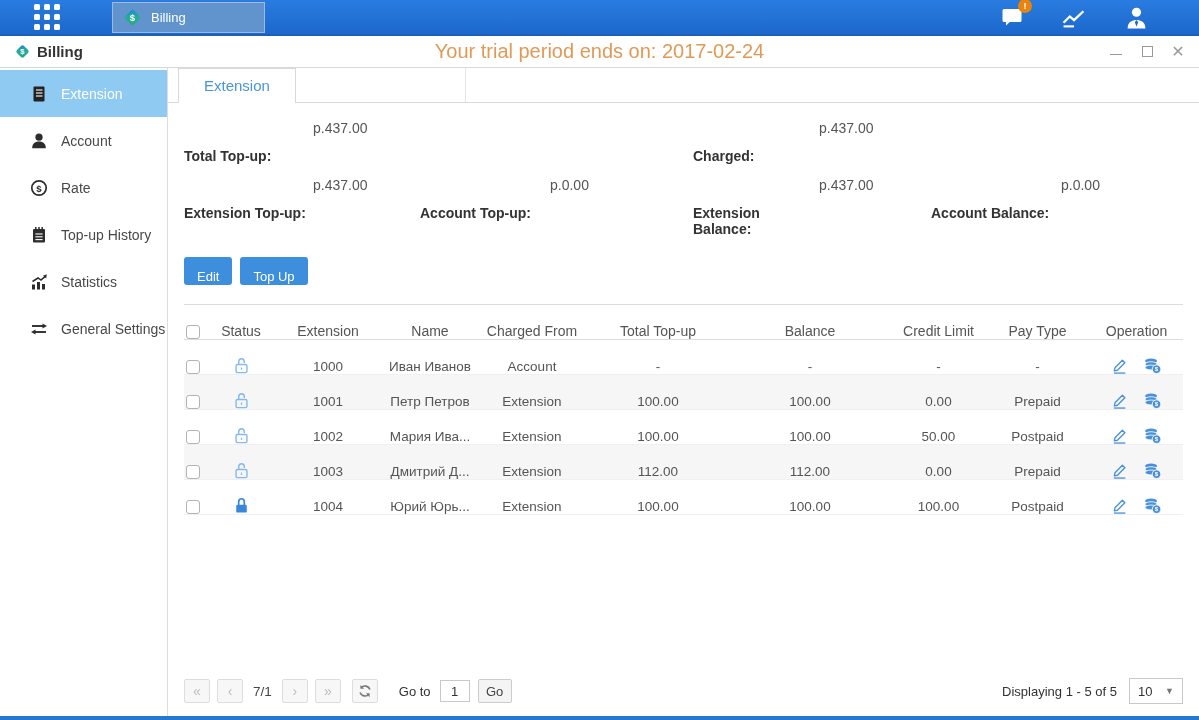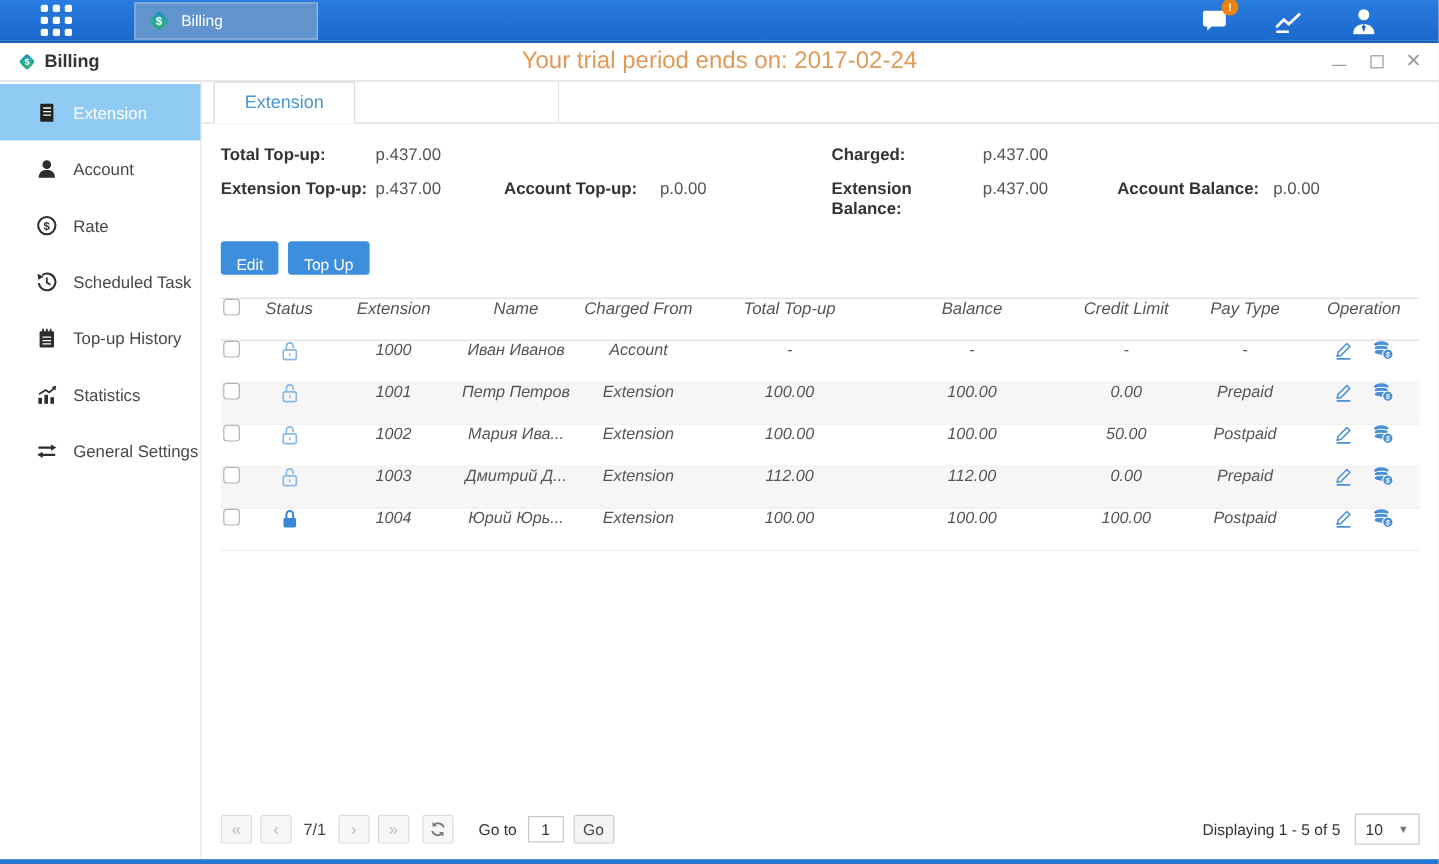--- a/index.html
+++ b/index.html
@@ -55,33 +55,33 @@
   .tabstrip { height:35px; display:flex; padding-left:10px; border-bottom:1px solid #d9d9d9; }
   .tab { background:#fff; border:1px solid #d9d9d9; border-bottom:none; margin-bottom:-1px;
     padding:0 25px; line-height:34px; color:#4796d8; font-size:15px; cursor:pointer; }
   .tab-spacer { width:170px; border-right:1px solid #e5e5e5; }
 
   
   .summary { padding:17px 16px 0; font-size:14px; }
   .sum-row { display:flex; margin-bottom:13px; align-items:baseline; }
   .sum-col-l { width:509px; display:flex; }
   .sum-col-r { flex:1; display:flex; }
-  .lbl { font-weight:bold; color:#333; }
+  .lbl { font-weight:bold; color:#333;margin-top:28px; }
   .val { color:#555; }
   .w129 { width:129px; } .w126 { width:126px; } .w130 { width:130px; }
   .vw107 { width:107px; } .vw112 { width:112px; }
 
   
   .actions { padding:7px 16px 0; display:flex; gap:8px; }
   .btn { background:#3e8ede; color:#fff; border:none; border-radius:3px; font-size:13px;
     height:28px; padding:12px 13px; cursor:pointer; font-family:inherit; }
 
   
   .table { margin:19px 16px 0; }
-  .t-row { display:flex; align-items:flex-start; height:35px;font-style:italic; }
+  .t-row { display:flex; align-items:flex-end; height:35px; }
   .t-head { height:36px; border-top:1px solid #ddd; border-bottom:1px solid #ddd;
     color:#555; font-size:14px; }
   .t-body .t-row { border-bottom:1px solid #f0f0f0; color:#555; font-size:13.5px; }
   .t-body .t-row:nth-child(even) { background:#f6f6f6; }
   .c { text-align:center; display:flex; align-items:center; justify-content:center; }
   .col-check { width:26px; justify-content:flex-start; padding-left:2px; }
   .col-status { width:62px; } .col-ext { width:112px; } .col-name { width:92px; }
   .col-charged { width:112px; } .col-topup { width:140px; } .col-balance { width:164px; }
   .col-credit { width:93px; } .col-pay { width:105px; } .col-op { width:93px; gap:15px; }
   .cb { width:14px; height:14px; border:1px solid #b3b3b3; border-radius:3px;
@@ -206,28 +206,20 @@
           <path d="M2.2 16.2 c0-5.3 3.8-6.6 6.8-6.6 s6.8 1.3 6.8 6.6 z" fill="#2d2d2d"></path>
         </svg>
         <span>Account</span>
       </div>
       <div class="side-item">
         <svg viewBox="0 0 18 18" width="18" height="18">
           <circle cx="9" cy="9" r="7.2" fill="none" stroke="#2d2d2d" stroke-width="1.7"></circle>
           <text x="9" y="12.6" text-anchor="middle" font-size="9.5" font-weight="bold" fill="#2d2d2d">$</text>
         </svg>
         <span>Rate</span>
-      </div>
-      <div class="side-item">
-        <svg viewBox="0 0 18 18" width="18" height="18">
-          <path d="M5.2 3.2 A7 7 0 1 1 2.3 10" fill="none" stroke="#2d2d2d" stroke-width="1.7"></path>
-          <path d="M1.2 2.2 l0.8 5 4.4-2.6 z" fill="#2d2d2d"></path>
-          <path d="M9 5.2 V9.4 L12 11.2" fill="none" stroke="#2d2d2d" stroke-width="1.5"></path>
-        </svg>
-        <span>Scheduled Task</span>
       </div>
       <div class="side-item">
         <svg viewBox="0 0 18 18" width="18" height="18">
           <rect x="3" y="3" width="12" height="13.5" rx="1" fill="#2d2d2d"></rect>
           <line x1="5.8" y1="1" x2="5.8" y2="4.5" stroke="#2d2d2d" stroke-width="1.5"></line>
           <line x1="9" y1="1" x2="9" y2="4.5" stroke="#2d2d2d" stroke-width="1.5"></line>
           <line x1="12.2" y1="1" x2="12.2" y2="4.5" stroke="#2d2d2d" stroke-width="1.5"></line>
           <line x1="5.4" y1="8" x2="12.6" y2="8" stroke="#fff" stroke-width="1.1"></line>
           <line x1="5.4" y1="10.8" x2="12.6" y2="10.8" stroke="#fff" stroke-width="1.1"></line>
           <line x1="5.4" y1="13.6" x2="12.6" y2="13.6" stroke="#fff" stroke-width="1.1"></line>

